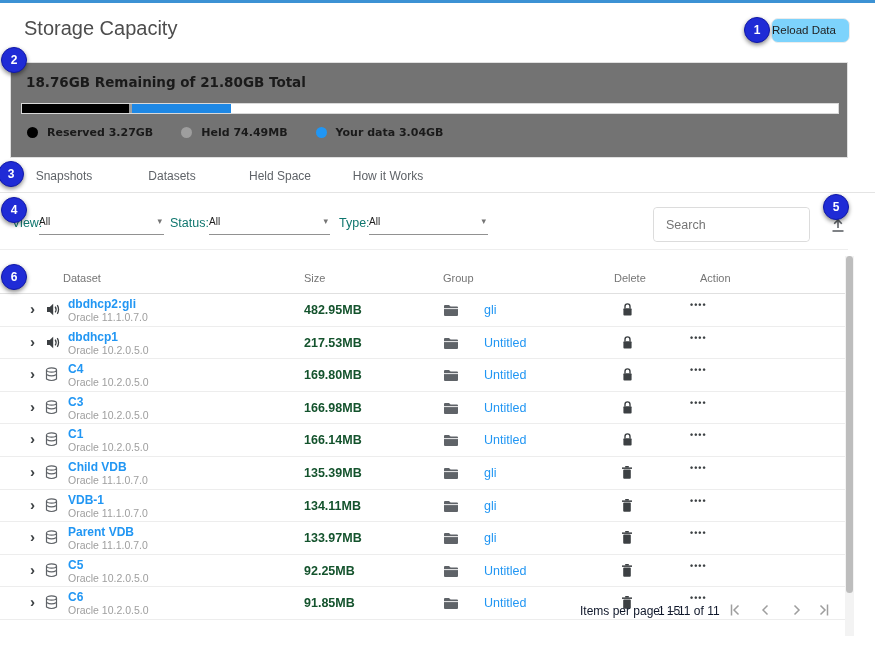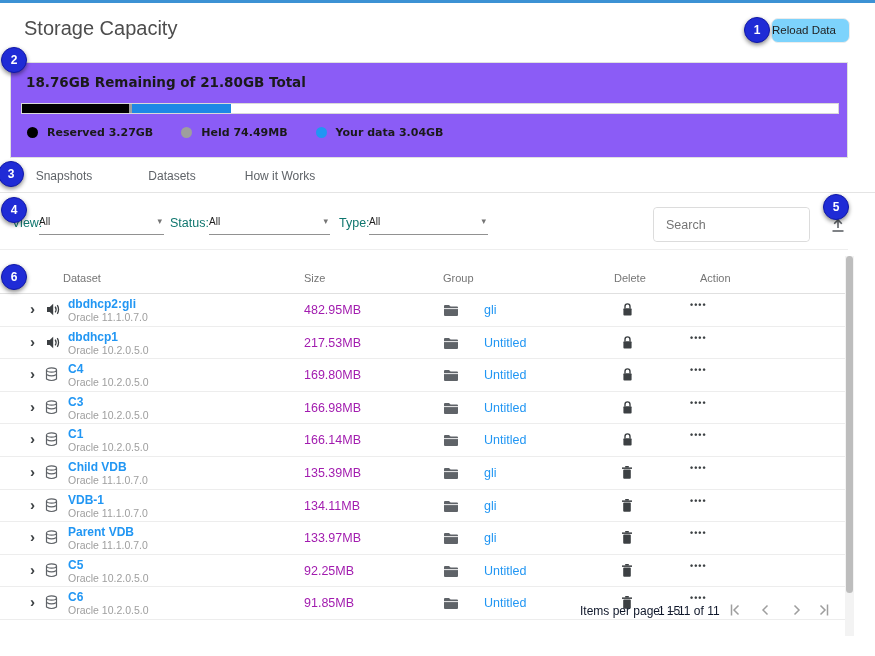--- a/index.html
+++ b/index.html
@@ -16,21 +16,21 @@
 
   .badge { position:absolute; width:26px; height:26px; border-radius:50%;
     background:#1f2bd6; border:1px solid #1018a8; color:#fff; font-size:12px; font-weight:bold;
     display:flex; align-items:center; justify-content:center;
     box-shadow:0 2px 4px rgba(0,0,0,.45); z-index:20; }
   .badge-1{ left:744px; top:14px; } .badge-2{ left:1px; top:44px; }
   .badge-3{ left:-2px; top:158px; } .badge-4{ left:1px; top:194px; }
   .badge-5{ left:823px; top:191px; } .badge-6{ left:1px; top:261px; }
 
   .summary-card { position:absolute; left:10px; top:59px; width:838px; height:96px;
-    border:1px solid #e0e0e0; background:#8b5cf6; }
+    border:1px solid #e0e0e0; background:#737373; }
   .summary-headline { position:absolute; left:15px; top:11px; font-size:13.5px; font-weight:bold;
     color:#1a1a1a; font-family:"DejaVu Sans", sans-serif; }
   .cap-bar { position:absolute; left:10px; top:40px; width:818px; height:11px;
     border:1px solid #d9d9d9; background:#fff; display:flex; }
   .cap-seg { height:100%; }
   .cap-legend { position:absolute; left:16px; top:63px; display:flex; gap:28px; align-items:center; }
   .legend-item { display:flex; align-items:center; gap:9px; }
   .legend-dot { width:11px; height:11px; border-radius:50%; }
   .legend-text { font-size:11px; font-weight:bold; color:#1a1a1a; font-family:"DejaVu Sans", sans-serif; }
 
@@ -58,21 +58,21 @@
   .th-delete{ left:614px; } .th-action{ left:700px; }
 
   .rows { position:absolute; left:0; top:291px; width:848px; }
   .row { position:relative; width:848px; height:32.6px; border-bottom:1px solid #ededed; }
   .row .chevron { position:absolute; left:30px; top:6px; font-size:15px; color:#3c4043;
     font-weight:bold; cursor:pointer; }
   .row .type-icon { position:absolute; left:45px; top:8px; }
   .row .name { position:absolute; left:68px; top:3px; font-size:12px; font-weight:600;
     color:#2196f3; cursor:pointer; text-decoration:none; }
   .row .subtitle { position:absolute; left:68px; top:17px; font-size:10.5px; color:#9e9e9e; }
-  .row .size { position:absolute; left:304px; top:9px; font-size:12.5px; font-weight:400; color:#a21caf; }
+  .row .size { position:absolute; left:304px; top:9px; font-size:12.5px; font-weight:700; color:#14532d; }
   .row .group-icon { position:absolute; left:443px; top:9px; }
   .row .group-name { position:absolute; left:484px; top:9px; font-size:12.5px; color:#2196f3; cursor:pointer; }
   .row .del-icon { position:absolute; left:621px; top:8px; cursor:pointer; }
   .row .action-dots { position:absolute; left:690px; top:6px; font-size:9px; letter-spacing:1px;
     color:#3c4043; font-weight:bold; cursor:pointer; }
 
   .scrollbar-track { position:absolute; left:845px; top:253px; width:9px; height:380px; background:#f3f3f3; }
   .scrollbar-thumb { position:absolute; left:1px; top:0; width:7px; height:337px; background:#bdbdbd; border-radius:4px; }
 
   .paginator { position:absolute; left:0; top:592px; width:848px; height:30px; font-size:12px; color:#0f172a; }
@@ -115,20 +115,21 @@
       <div class="legend-item">
         <span class="legend-dot" style="background: rgb(33, 150, 243);"></span>
         <span class="legend-text">Your data 3.04GB</span>
       </div>
     </div>
   </div>
 
   <div class="tabs-row">
     <div class="tab">Snapshots</div>
     <div class="tab">Datasets</div>
+    <div class="tab">Held Space</div>
     <div class="tab">How it Works</div>
   </div>
 
   <div class="filters-row">
     <span class="filter-label" style="left:12px;">View:</span>
     <div class="mat-select" style="left:39px; width:125px;">
       <span class="val">All</span>
       <span class="arrow">▾</span>
     </div>
     <span class="filter-label" style="left:170px;">Status:</span>

